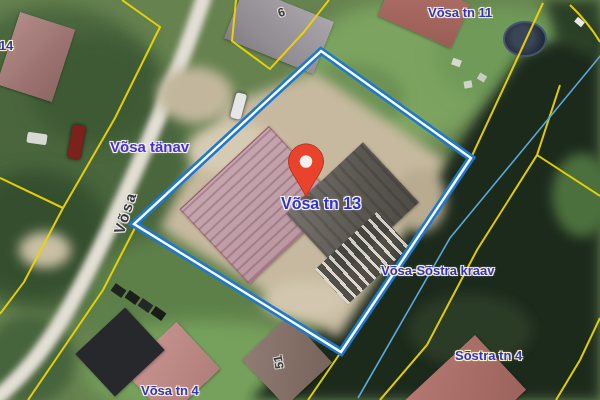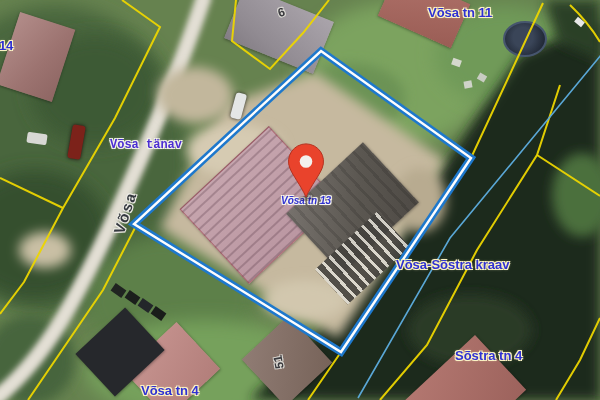--- a/index.html
+++ b/index.html
@@ -5,24 +5,24 @@
   html,body{margin:0;padding:0;background:#222;}
   #stage{position:relative;width:600px;height:400px;overflow:hidden;
          font-family:"Liberation Sans",sans-serif;background:#66824f;}
   #stage svg{position:absolute;left:0;top:0;}
   .layer{position:absolute;left:0;top:0;width:600px;height:400px;pointer-events:none;}
   .bld{position:absolute;box-shadow:0 1px 3px rgba(0,0,0,.35);}
   .obj{position:absolute;}
   .maplabel{position:absolute;font-weight:bold;white-space:nowrap;line-height:1;}
   .addr{color:var(--c-address,#2f31d2);font-size:13px;
         text-shadow:-1px -1px 0 #fbf3c4,1px -1px 0 #fbf3c4,-1px 1px 0 #fbf3c4,1px 1px 0 #fbf3c4,0 0 3px #fbf3c4;}
-  .addr-big{color:var(--c-address,#2f31d2);font-size:10px;
-        text-shadow:-1px -1px 0 #f6f4ef,1px -1px 0 #f6f4ef,-1px 1px 0 #f6f4ef,1px 1px 0 #f6f4ef,0 0 3px #f6f4ef;font-style:italic;}
-  .street{color:var(--c-street,#4b2ed2);font-size:12px;
-        text-shadow:-1px -1px 0 #f2f1ea,1px -1px 0 #f2f1ea,-1px 1px 0 #f2f1ea,1px 1px 0 #f2f1ea,0 0 3px #f2f1ea;font-family:Liberation Mono, monospace;}
+  .addr-big{color:var(--c-address,#2f31d2);font-size:16px;
+        text-shadow:-1px -1px 0 #f6f4ef,1px -1px 0 #f6f4ef,-1px 1px 0 #f6f4ef,1px 1px 0 #f6f4ef,0 0 3px #f6f4ef;}
+  .street{color:var(--c-street,#4b2ed2);font-size:15px;
+        text-shadow:-1px -1px 0 #f2f1ea,1px -1px 0 #f2f1ea,-1px 1px 0 #f2f1ea,1px 1px 0 #f2f1ea,0 0 3px #f2f1ea;}
   .roadname{color:var(--c-road,#35393f);font-size:15px;letter-spacing:2px;
         text-shadow:-1px -1px 0 #eceae4,1px -1px 0 #eceae4,-1px 1px 0 #eceae4,1px 1px 0 #eceae4,0 0 2px #eceae4;}
   .housenum{color:#3a3a3e;font-size:12px;
         text-shadow:-1px -1px 0 #d9d7d2,1px -1px 0 #d9d7d2,-1px 1px 0 #d9d7d2,1px 1px 0 #d9d7d2;}
   .yline{stroke:var(--c-cadastral,#ecd500);stroke-width:2;fill:none;opacity:.95;}
   .blue-outer{stroke:var(--c-highlight,#1e78cc);stroke-width:7.5;fill:none;stroke-linejoin:miter;}
   .blue-inner{stroke:#fdfdfd;stroke-width:2.4;fill:none;stroke-linejoin:miter;}
   .ditchline{stroke:#5aa7d6;stroke-width:1.6;fill:none;}
 </style>
 </head>
@@ -111,21 +111,21 @@
     <polygon class="blue-outer" points="321,51 471,158 341,352 134,224"></polygon>
     <polygon class="blue-inner" points="321,51 471,158 341,352 134,224"></polygon>
   </svg>
 
   <div class="maplabel addr" style="left:-17px;top:39px;">tn 14</div>
   <div class="maplabel housenum" style="left:278px;top:6px;transform:rotate(162deg);">9</div>
   <div class="maplabel addr" style="left:428px;top:6px;text-align:center;">Võsa tn 11</div>
   <div class="maplabel street" style="left:110px;top:139px;">Võsa tänav</div>
   <div class="maplabel roadname" style="left:103px;top:205px;transform:rotate(-72deg);">Võsa</div>
   <div class="maplabel addr-big" style="left:281px;top:196px;">Võsa tn 13</div>
-  <div class="maplabel addr" style="left:381px;top:258px;margin-left:15px;">Võsa-Sõstra kraav</div>
+  <div class="maplabel addr" style="left:381px;top:264px;">Võsa-Sõstra kraav</div>
   <div class="maplabel housenum" style="left:272px;top:356px;transform:rotate(-100deg);">51</div>
   <div class="maplabel addr" style="left:141px;top:384px;">Võsa tn 4</div>
   <div class="maplabel addr" style="left:455px;top:349px;">Sõstra tn 4</div>
 
   <svg style="left:281px;top:140px;position:absolute;overflow:visible;" width="50" height="62" viewBox="0 0 50 62">
     <ellipse cx="25" cy="58.5" rx="8" ry="2.5" fill="rgba(40,20,10,.28)"></ellipse>
     <path d="M25,57 C19,44 12,36 8.8,28 A17.5,17.5 0 1 1 41.2,28 C38,36 31,44 25,57 Z" fill="var(--c-marker,#e9432c)" stroke="#b5311f" stroke-width="1"></path>
     <circle cx="25" cy="21.5" r="6.3" fill="#f3f1ee"></circle>
   </svg>
 

